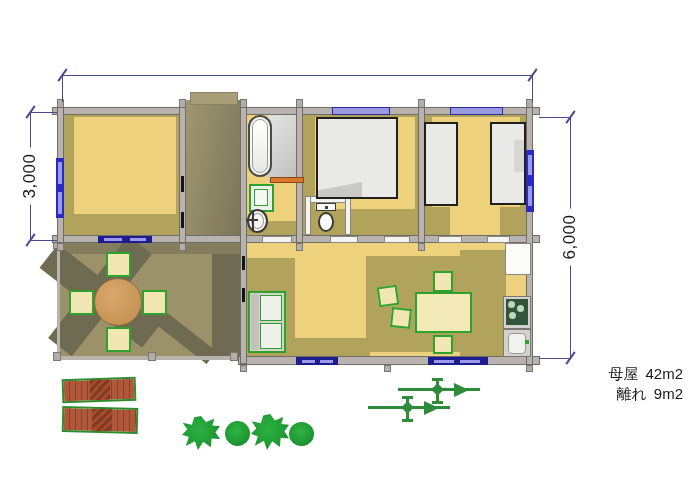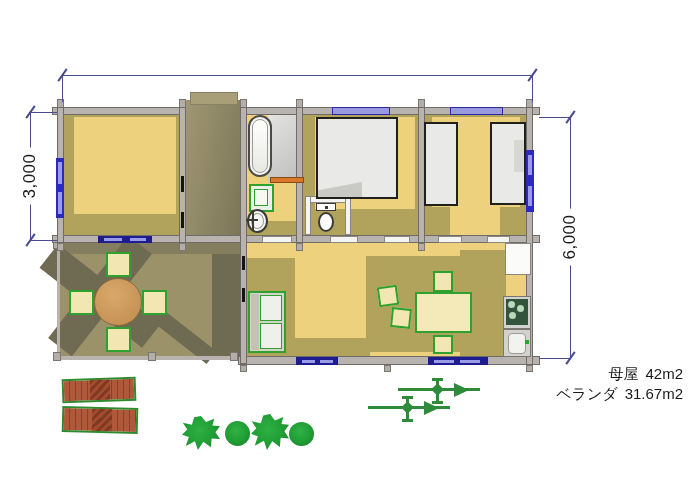--- a/index.html
+++ b/index.html
@@ -251,18 +251,18 @@
   <div class="dimline" style="left:539px;top:117px;width:31px;height:1px;"></div>
   <div class="dimline" style="left:539px;top:358px;width:31px;height:1px;"></div>
   <div class="dimlabel" style="left:570px;top:237px;transform:translate(-50%,-50%) rotate(-90deg);font-size:17px;">6,000</div>
 
   <div class="legend">
     <div class="row">
       <span>母屋</span>
         <span>42m2</span>
     </div>
     <div class="row">
-      <span>ベランダ</span>
-        <span>31.67m2</span>
+      <span>離れ</span>
+        <span>9m2</span>
     </div>
   </div>
 
 </div>
 
 </body></html>

